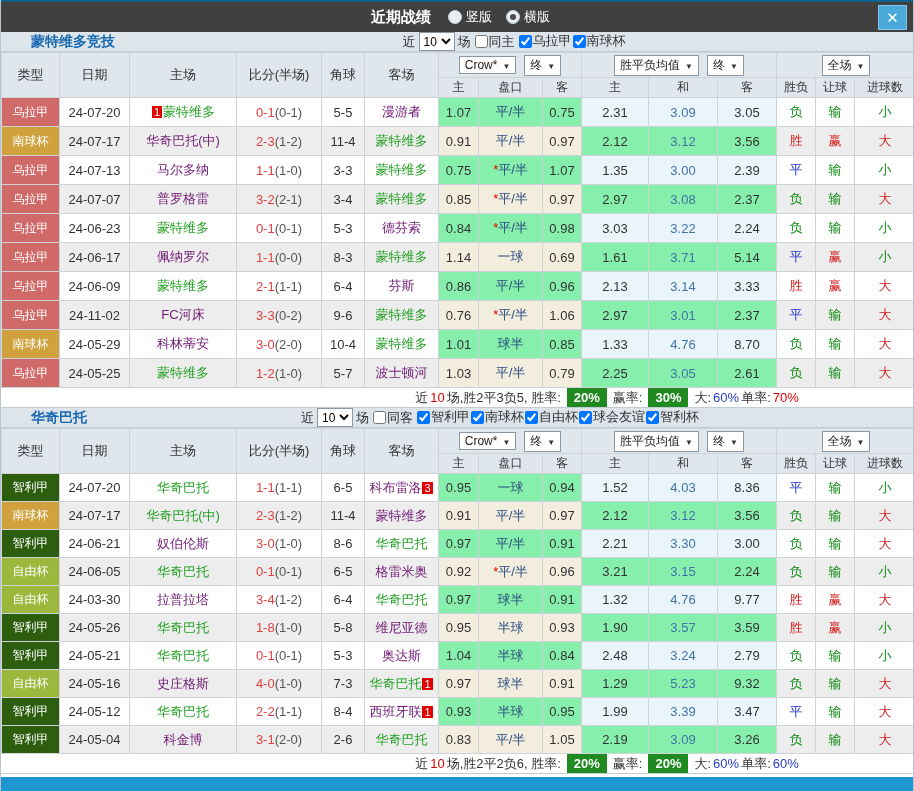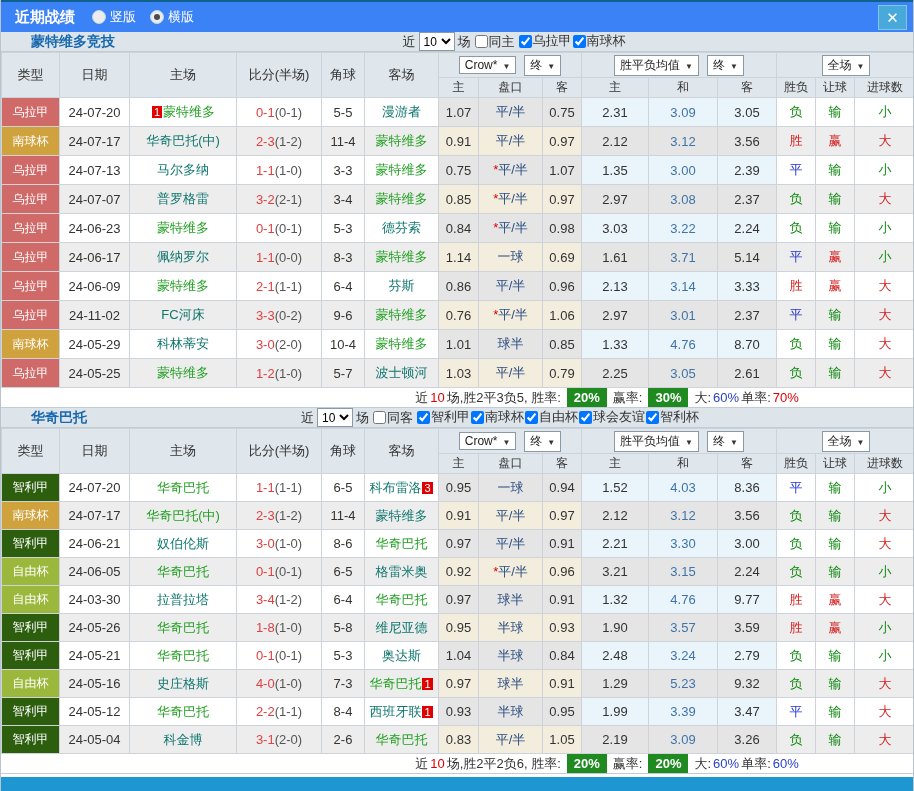--- a/index.html
+++ b/index.html
@@ -1,20 +1,20 @@
 <!DOCTYPE html>
 <html><head>
 <meta charset="utf-8">
 <style>
   html,body{margin:0;padding:0;background:#fff;}
   body{width:914px;font-family:"Liberation Sans","DejaVu Sans",sans-serif;}
   .widget{width:914px;height:791px;box-sizing:border-box;display:flex;flex-direction:column;overflow:hidden;border-left:1px solid #b9c4cc;border-right:1px solid #b9c4cc;}
 
   
-  .titlebar{flex:0 0 30px;background:#3b82f6;border-top:2px solid #11618f;position:relative;display:flex;align-items:center;color:#fff;padding-left:14px;}
+  .titlebar{flex:0 0 30px;background:#404040;border-top:2px solid #11618f;position:relative;display:flex;align-items:center;justify-content:center;color:#fff;padding-left:14px;}
   .title{font-weight:bold;font-size:15px;margin-right:10px;}
   .radio-opt{display:inline-flex;align-items:center;gap:4px;font-size:13px;margin:0 7px;cursor:pointer;}
   .radio{width:12px;height:12px;border-radius:50%;background:#ececec;border:1px solid #bcd8e8;display:inline-block;position:relative;}
   .radio.sel::after{content:"";position:absolute;left:3px;top:3px;width:6px;height:6px;border-radius:50%;background:#4c4c4c;}
   .close-btn{position:absolute;right:6px;top:3px;width:27px;height:23px;background:#49a9db;border:1px solid #82c7e9;color:#fff;font-size:15px;font-weight:bold;line-height:23px;text-align:center;cursor:pointer;}
 
   
   .sec-header{flex:0 0 28px;background:#dde5eb;display:flex;align-items:center;font-size:13px;color:#333;border-bottom:1px solid #c2ccd4;}
   .team-name{color:#1868b0;font-weight:bold;font-size:14px;margin-left:30px;}
   .filters{flex:1;display:flex;align-items:center;justify-content:center;gap:3px;}
@@ -27,26 +27,26 @@
   th,td{border:1px solid #cdd3d9;text-align:center;padding:0;overflow:hidden;white-space:nowrap;vertical-align:middle;}
   thead th{background:#dfe6ec;font-weight:normal;color:#333;}
   tr.h1 th{height:24px;}
   tr.h2 th{height:19px;font-size:12px;}
   .fakesel{display:inline-block;background:#fff;border:1px solid #8a99a8;padding:1px 5px;font-size:12px;margin:0 4px;color:#222;cursor:pointer;}
   .fakesel::after{content:"▼";font-size:8px;margin-left:5px;color:#333;}
 
   .sec-0 tbody td{height:28px;}
   .sec-1 tbody td{height:27px;}
   tr.even td{background:#ededed;}
-  td.cream{background:#e5e5e5;}
+  td.cream{background:#86efac;}
   tr.even td.cream{background:#f3edde;}
   td.meanbg{background:#eaf4fb;}
-  tr.even td.meanbg{background:#e5e5e5;text-align:center;}
+  tr.even td.meanbg{background:#86efac;text-align:center;}
   td.c-type{color:#fff;font-size:12px;}
-  .team{color:#0f766e;}
+  .team{color:#701a75;}
   .team.hl{color:#22a022;}
   .score{color:#e04040;}
   .half{color:#555;}
   .badge{background:#e00000;color:#fff;font-size:11px;padding:0 2px;margin:0 1px;}
   .star{color:#e00000;}
   .hcap{color:#2b4d80;}
   .mdraw{color:#3f74a8;}
 
   
   .summary{flex:0 0 26px;background:#fff;display:flex;align-items:center;justify-content:center;font-size:13px;color:#333;gap:2px;padding-left:300px;box-sizing:border-box;border-bottom:1px solid #c2ccd4;}

